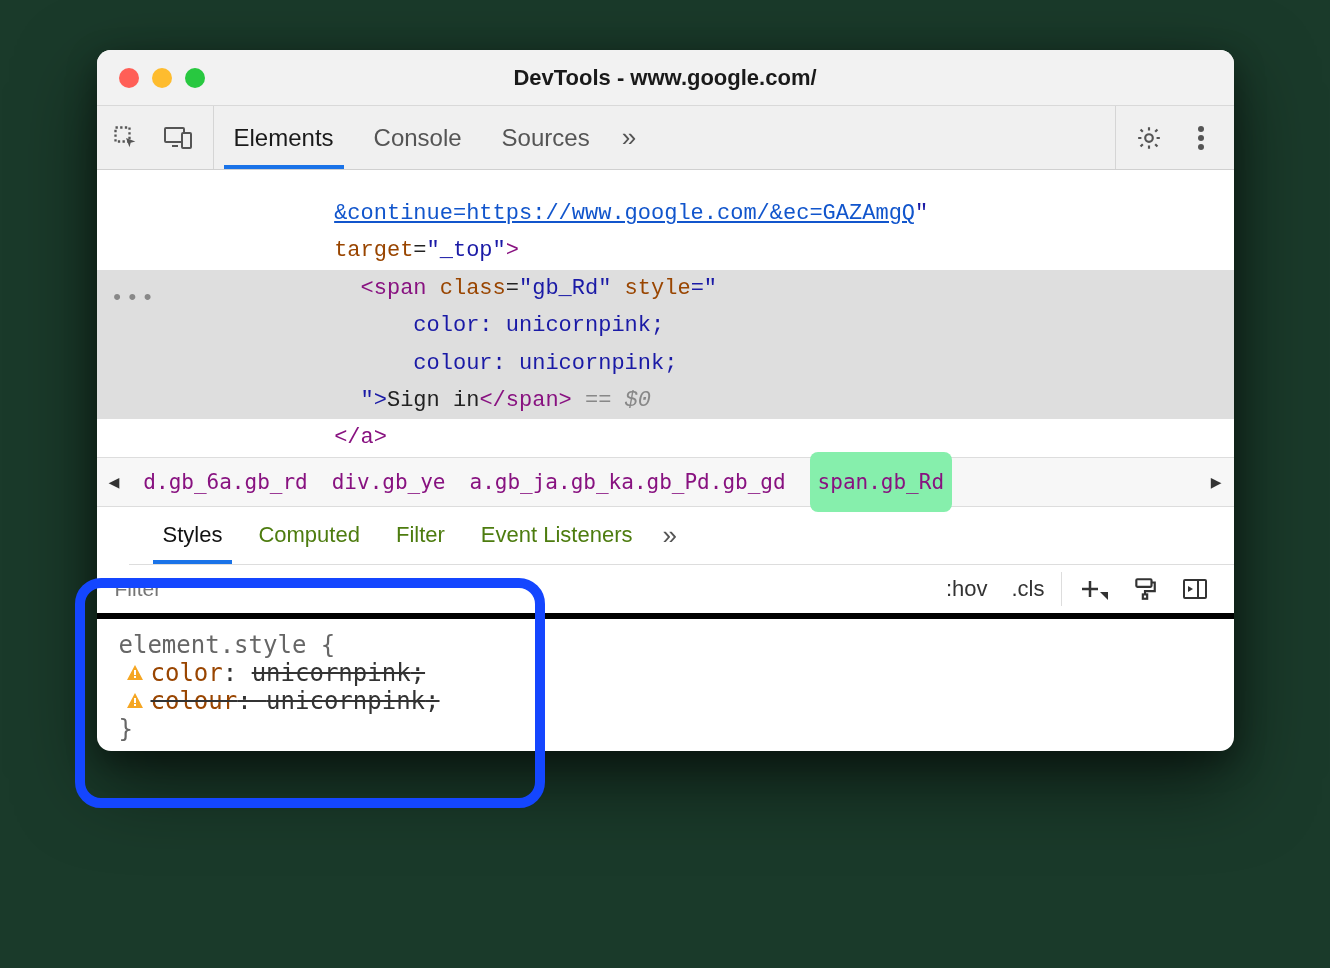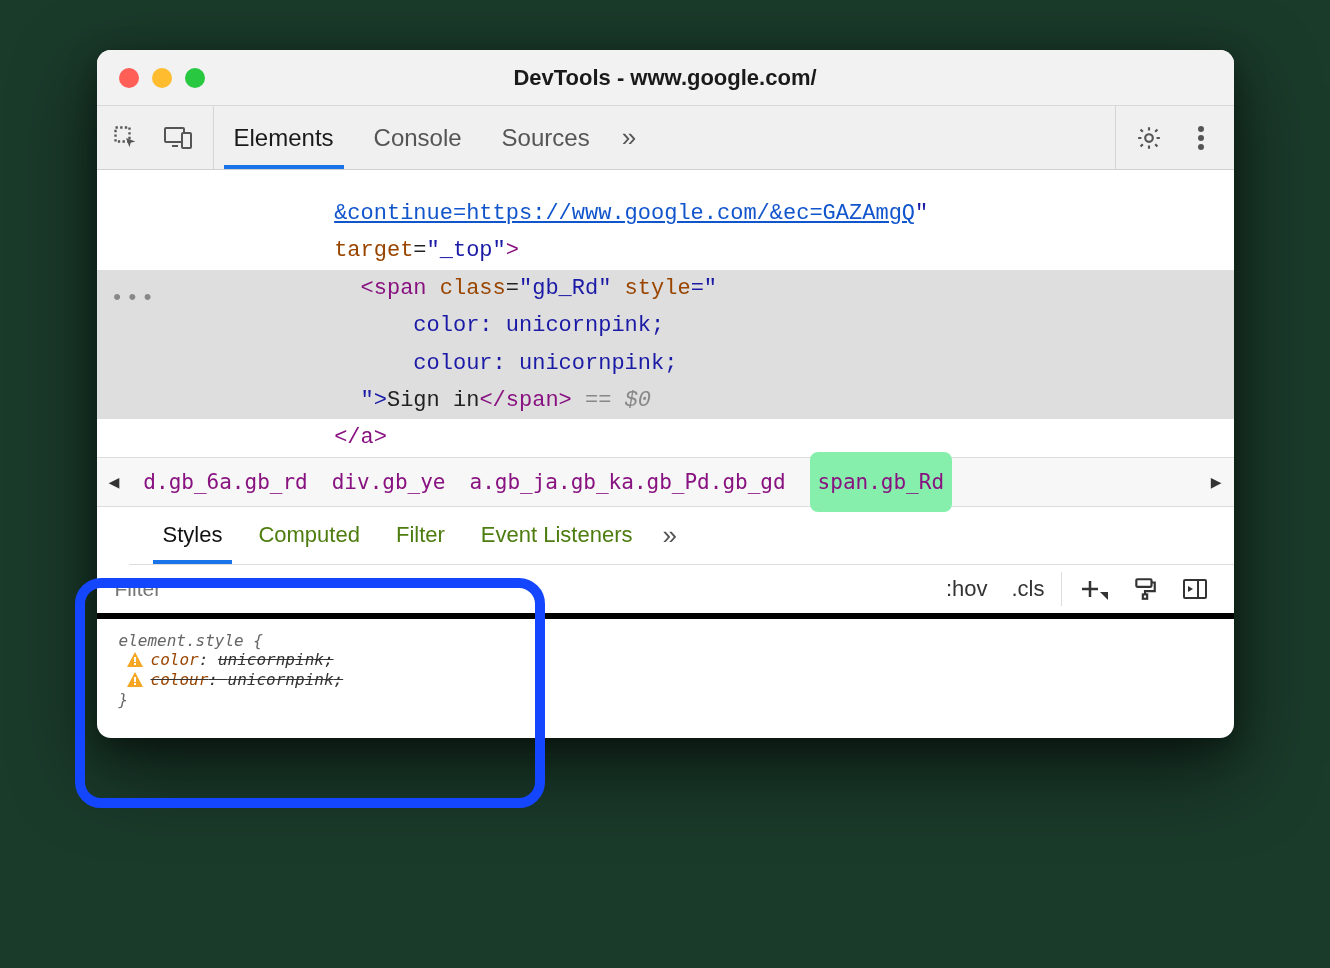--- a/index.html
+++ b/index.html
@@ -182,27 +182,26 @@
   .tb-item {
     padding: 0 12px;
     font-size: 22px;
     color: #333;
     display:flex; align-items:center;
     height: 100%;
   }
   .tb-sep { width:1px; background:#ddd; height:70%; margin:0 4px;}
   .styles-body {
     font-family: Menlo, Consolas, monospace;
-    font-size: 16px;
-    padding: 12px 22px 29px 22px;
+    font-size: 24px;
+    padding: 12px 22px 8px 22px;
     color: #333;
     position: relative;
     border-bottom-left-radius: 14px;
     border-bottom-right-radius: 14px;
-    font-style: italic;
   }
   .decl-line { display:flex; align-items:center; gap:6px; padding-left: 6px;}
   .warn-icon {
     width: 20px; height: 20px;
     display:inline-flex; align-items:center; justify-content:center;
   }
   .strike { text-decoration: line-through; }
   .css-prop { color: #994500; }
   .css-val  { color: #333; }
   .sel-gray { color: #666; }

